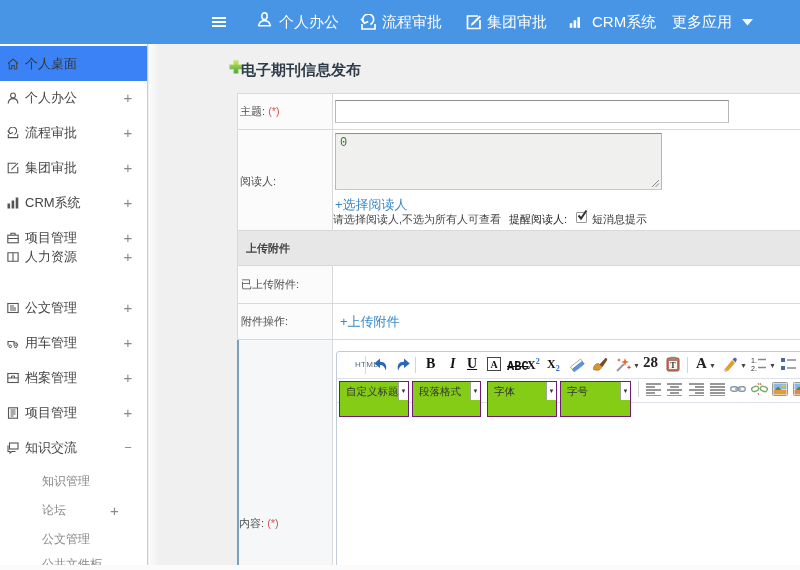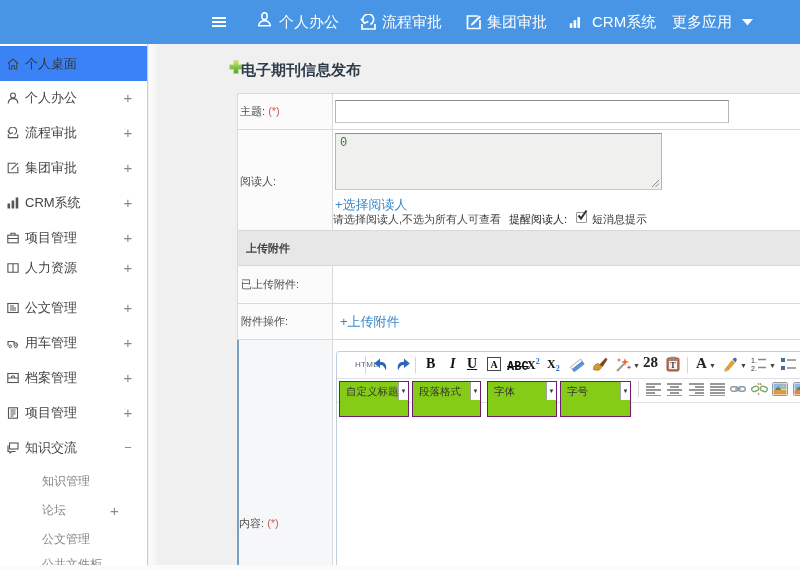--- a/index.html
+++ b/index.html
@@ -112,21 +112,21 @@
       <span class="pl">+</span>
   </div>
   <div class="mi" style="top:220px">
     <svg class="ic" viewBox="0 0 12 12">
         <rect x="0.8" y="3.2" width="10.4" height="7.6" fill="none" stroke="#555" stroke-width="1.1"></rect>
         <path d="M4 3 V1.3 H8 V3 M0.8 6.5 H11.2" fill="none" stroke="#555" stroke-width="1.1"></path>
       </svg>
     <span class="tx">项目管理</span>
       <span class="pl">+</span>
   </div>
-  <div class="mi" style="top:250px">
+  <div class="mi" style="top:239px">
     <svg class="ic" viewBox="0 0 12 12">
         <path d="M0.9 1.8 H11.1 V10.2 H0.9 Z M6 1.8 V10.2" fill="none" stroke="#555" stroke-width="1.1"></path>
       </svg>
     <span class="tx">人力资源</span>
       <span class="pl">+</span>
   </div>
   <div class="mi" style="top:290px">
     <svg class="ic" viewBox="0 0 12 12">
         <rect x="0.8" y="1.5" width="10.4" height="9" fill="none" stroke="#555" stroke-width="1.1"></rect>
         <path d="M3 4 H7 M3 6 H9 M3 8 H9" stroke="#555" stroke-width="1"></path>

